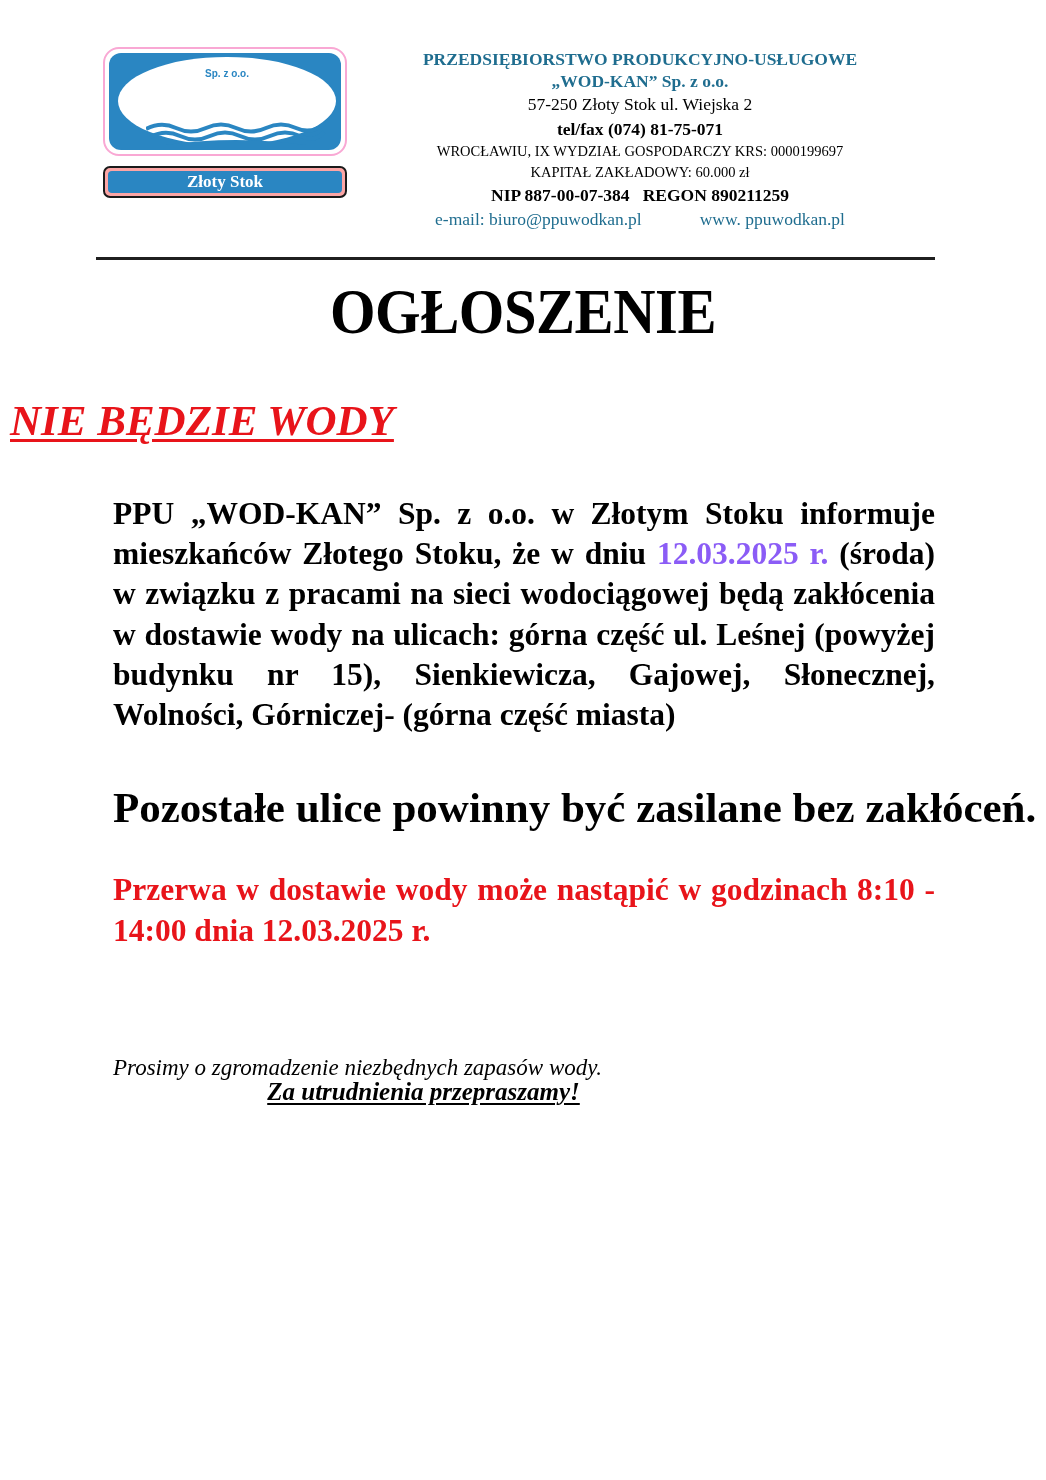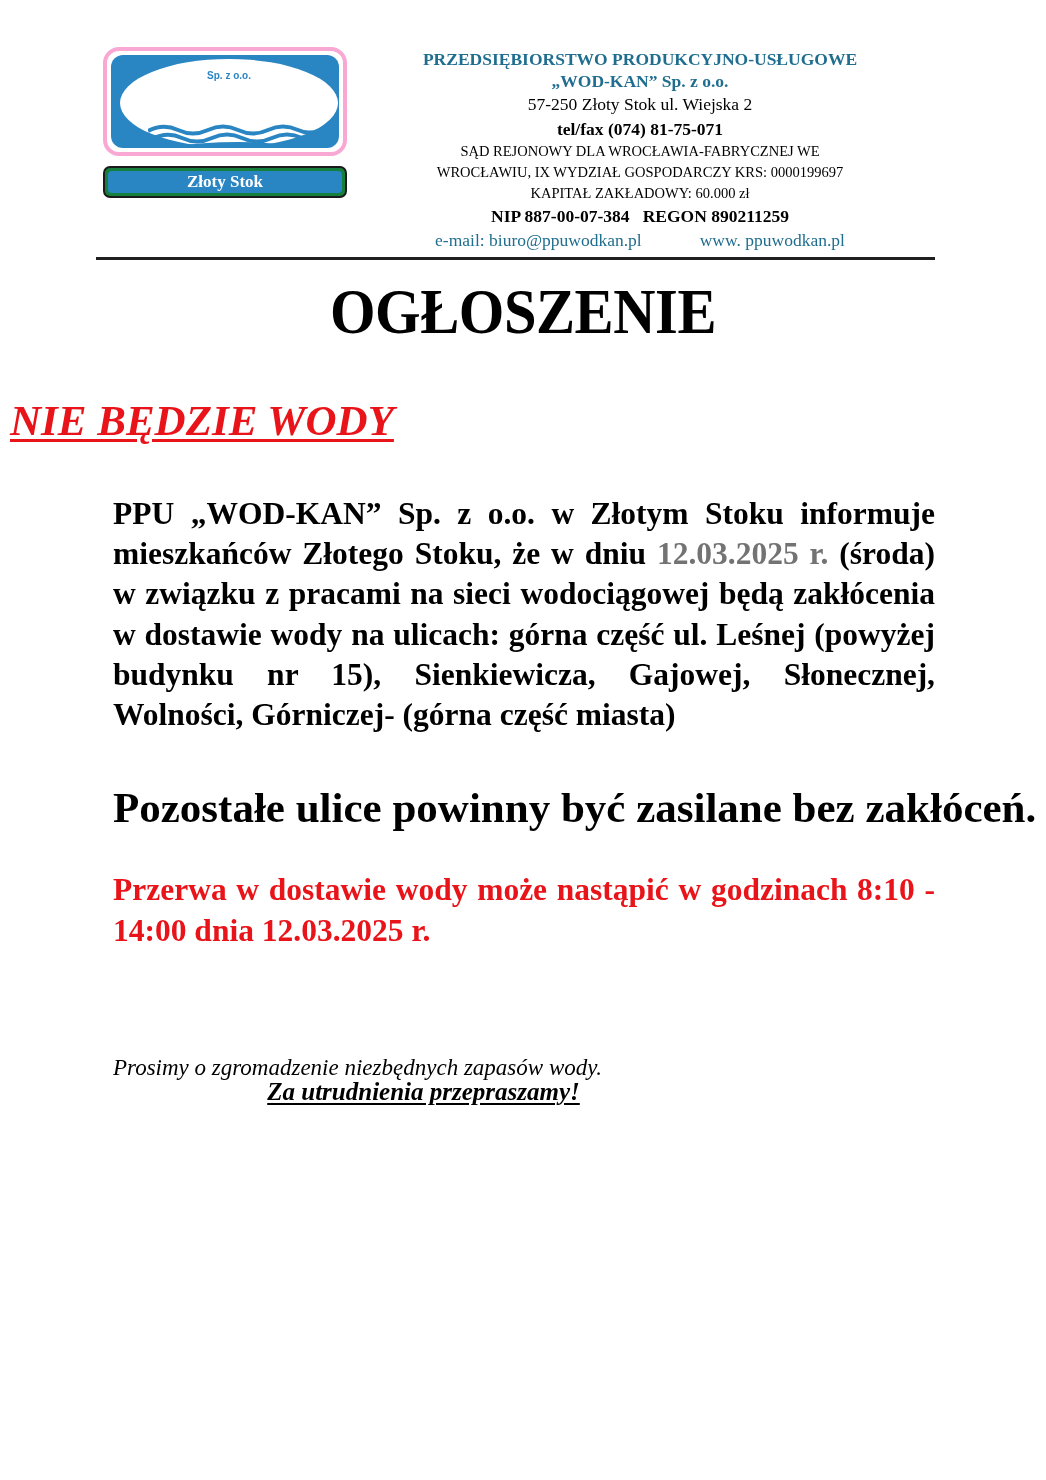--- a/index.html
+++ b/index.html
@@ -13,21 +13,21 @@
       position: relative;
       font-family: "Liberation Serif", serif;
       color: #000;
     }
     .abs { position: absolute; }
 
     
     .logo-top {
       left: 103px; top: 47px;
       width: 244px; height: 109px;
-      border: 4px solid #f9a8d4;
+      border: 2px solid #f9a8d4;
       border-radius: 16px;
       background: #fff;
       padding: 4px;
     }
     .logo-top-inner {
       width: 100%; height: 100%;
       background: #2a86c2;
       border-radius: 12px;
       position: relative;
       overflow: hidden;
@@ -61,21 +61,21 @@
     .logo-waves {
       position: absolute;
       left: 28px; top: 62px;
       width: 180px; height: 26px;
     }
     .logo-bottom {
       left: 103px; top: 166px;
       width: 244px; height: 32px;
       border: 2px solid #1a1a1a;
       border-radius: 7px;
-      background: #15803d;
+      background: #fca5a5;
       padding: 3px;
     }
     .logo-bottom-inner {
       width: 100%; height: 100%;
       background: #2a86c2;
       border-radius: 4px;
       color: #fff;
       text-align: center;
       font-family: "Liberation Serif", serif;
       font-weight: bold;
@@ -139,21 +139,21 @@
     .body-text {
       left: 113px; top: 494px;
       width: 822px;
       font-family: "Liberation Serif", serif;
       font-weight: bold;
       font-size: 31.5px;
       line-height: 40.2px;
       text-align: justify;
       text-align-last: left;
     }
-    .red { color: #737373; }
+    .red { color: #8b5cf6; }
     .body-text2 {
       left: 113px; top: 788px;
       width: 822px;
       font-family: "Liberation Serif", serif;
       font-weight: bold;
       font-size: 43px;
       line-height: 40px;
       white-space: nowrap;
     }
     .notice {
@@ -209,21 +209,20 @@
 </div>
 <div class="abs logo-bottom">
   <div class="logo-bottom-inner">Złoty Stok</div>
 </div>
 
 <div class="abs company">
   <span class="line c-l1 c-teal">PRZEDSIĘBIORSTWO PRODUKCYJNO-USŁUGOWE</span>
   <span class="line c-l2 c-teal">„WOD-KAN” Sp. z o.o.</span>
   <span class="line c-l3">57-250 Złoty Stok ul. Wiejska 2</span>
   <span class="line c-l4">tel/fax (074) 81-75-071</span>
-  <span class="line c-small">SĄD REJONOWY DLA WROCŁAWIA-FABRYCZNEJ WE</span>
   <span class="line c-small">WROCŁAWIU, IX WYDZIAŁ GOSPODARCZY KRS: 0000199697</span>
   <span class="line c-small">KAPITAŁ ZAKŁADOWY: 60.000 zł</span>
   <span class="line c-l8" style="white-space:pre;">NIP 887-00-07-384   REGON 890211259</span>
   <span class="line c-contact">
     <span>e-mail: biuro@ppuwodkan.pl</span><span class="gap"></span><span>www. ppuwodkan.pl</span>
   </span>
 </div>
 
 <div class="abs rule"></div>
 

